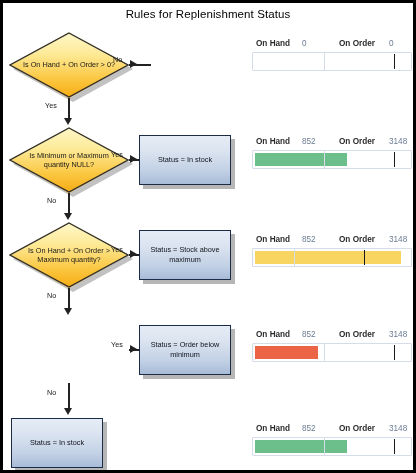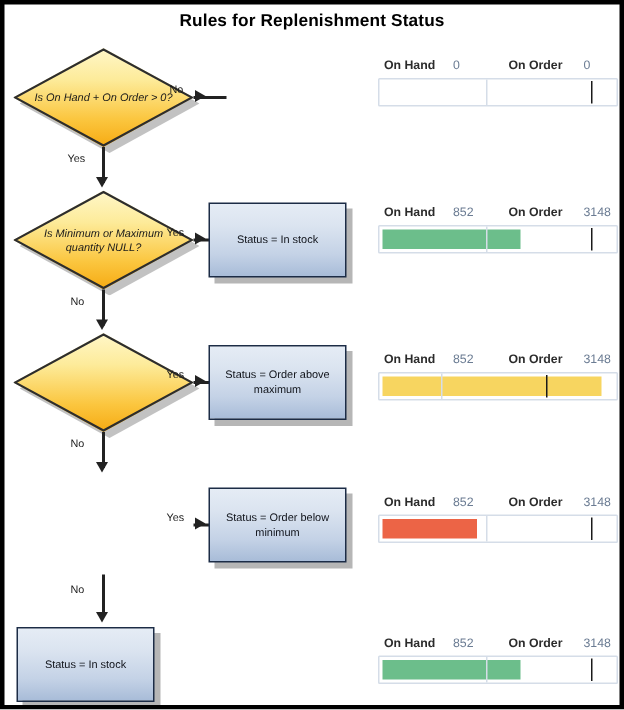--- a/index.html
+++ b/index.html
@@ -19,21 +19,21 @@
     background: #ffffff;
     overflow: hidden;
   }
   .title {
     position: absolute;
     top: 5px;
     left: 0;
     width: 410px;
     text-align: center;
     font-size: 11.5px;
-    font-weight: bold;
+    font-weight: normal;
     color: #000000;
     letter-spacing: 0.1px;
   }
 
   
   .diamond-wrap {
     position: absolute;
     width: 120px;
     height: 66px;
   }
@@ -74,21 +74,20 @@
     width: 100px;
     height: 66px;
     display: flex;
     align-items: center;
     justify-content: center;
     text-align: center;
     font-size: 7.3px;
     line-height: 9.4px;
     color: #1a1a1a;
     pointer-events: none;
-    font-style: italic;
   }
 
   
   .pbox-wrap {
     position: absolute;
     width: 92px;
     height: 50px;
   }
   .pbox-shadow {
     position: absolute;
@@ -279,29 +278,30 @@
   <div class="vline" style="left:65px; top:190px; height:24px;"></div>
   <div class="edge-label" style="left:44px; top:193px;">No</div>
   <div class="arrow-down" style="left:61px; top:210px;"></div>
 
   <div class="diamond-wrap" style="left:6px; top:219px;">
     <div class="diamond-shadow"></div>
     <div class="diamond"></div>
     <svg class="diamond-edge" viewBox="0 0 120 66">
         <polygon points="60,1 119,33 60,65 1,33"></polygon>
       </svg>
+    <div class="diamond-text">Is On Hand + On Order &gt; Maximum quantity?</div>
   </div>
 
   <div class="hline" style="left:126px; top:251px; width:22px;"></div>
   <div class="edge-label" style="left:108px; top:242px;">Yes</div>
   <div class="arrow-right" style="left:127px; top:247px;"></div>
 
   <div class="pbox-wrap" style="left:136px; top:227px;">
     <div class="pbox-shadow"></div>
-    <div class="pbox">Status = Order above maximum</div>
+    <div class="pbox">Status = Stock above maximum</div>
   </div>
 
   <div class="gauge-wrap" style="left:249px; top:232px;">
     <div class="gauge-head">
       <span class="g-lab" style="left:4px;">On Hand</span>
       <span class="g-val" style="left:50px;">852</span>
       <span class="g-lab" style="left:87px;">On Order</span>
       <span class="g-val" style="left:137px;">3148</span>
     </div>
     <div class="gauge-box">

